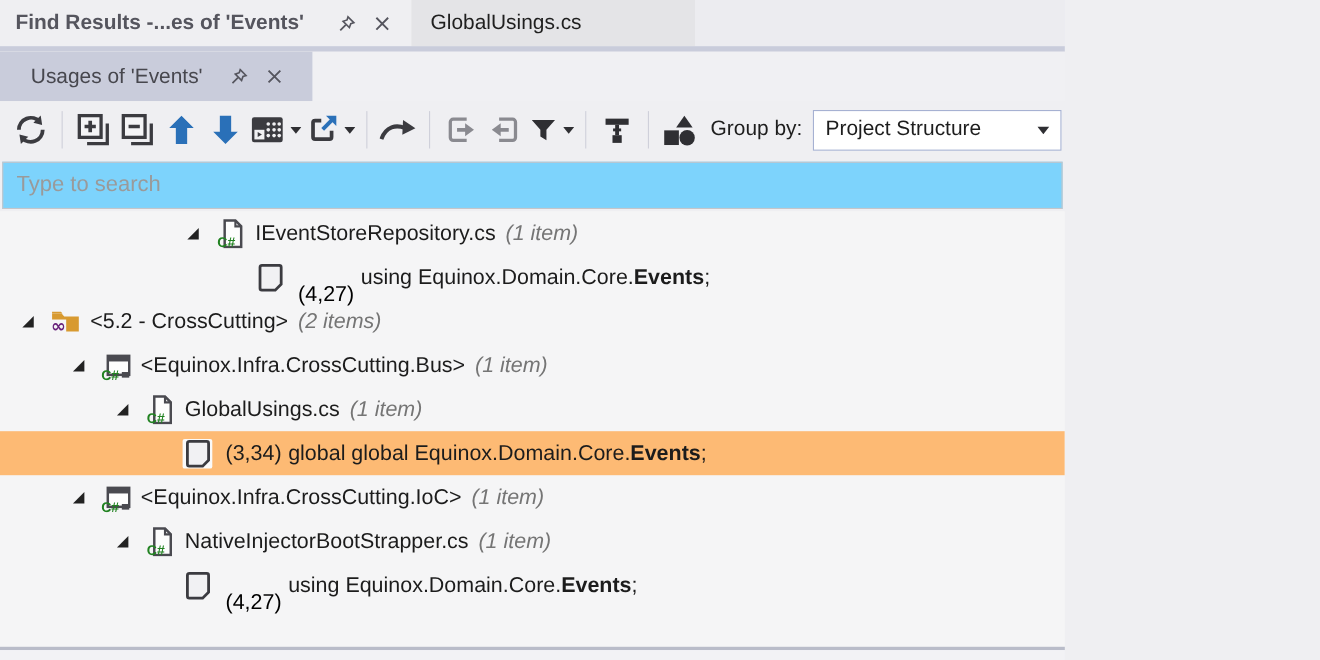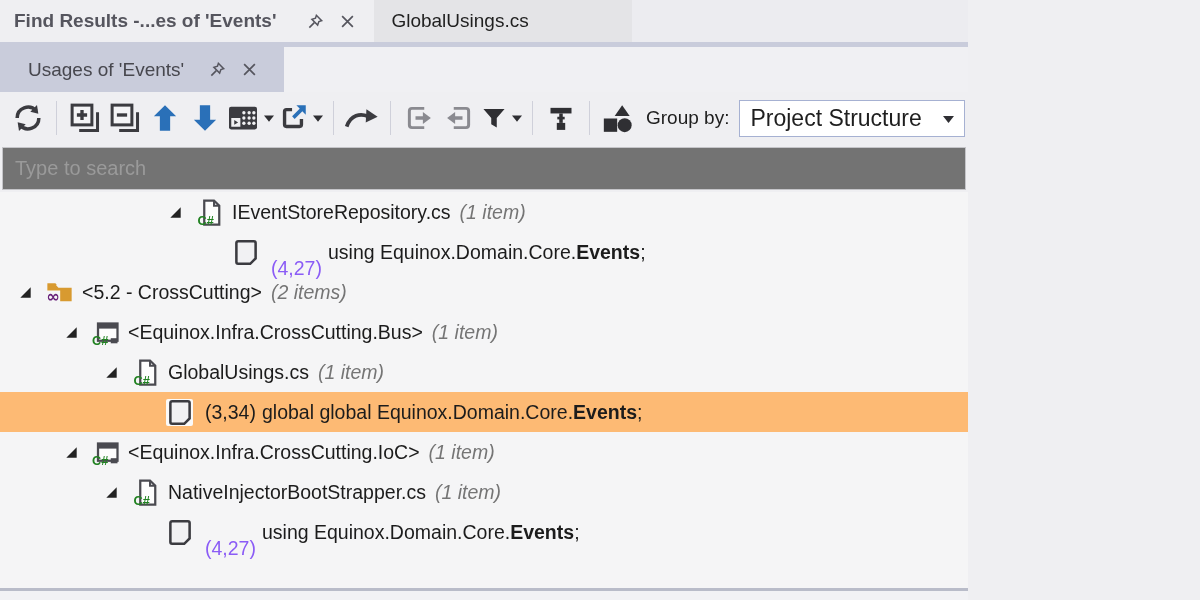--- a/index.html
+++ b/index.html
@@ -30,41 +30,41 @@
 
   
   .toolbar { height:52px; background:#efeff2; display:flex; align-items:center; padding-left:8px; }
   .tbtn { height:38px; min-width:36px; display:flex; align-items:center; justify-content:center; margin:0 2px; cursor:default; }
   .tbtn svg { display:block; }
   .tb-sep { width:1px; height:34px; background:#cfd0da; margin:0 8px; }
   .caret { margin-left:5px; display:flex; align-items:center; }
   .groupby-label { font-size:19px; color:#1e1e1e; margin:0 10px 0 8px; white-space:nowrap; }
   .combo { width:226px; height:37px; background:#ffffff; border:1px solid #a6b1d2;
            display:flex; align-items:center; padding:0 10px; cursor:default; }
-  .combo .combo-value { flex:1; font-size:23px; color:#1e1e1e; white-space:nowrap; }
+  .combo .combo-value { flex:1; font-size:19px; color:#1e1e1e; white-space:nowrap; }
 
   
   .searchrow { height:48px; background:#efeff2; display:flex; align-items:center; }
   .searchrow input {
-    width:1196px; height:43px; margin:0 2px; border:1px solid #c5c5c9; background:#737373;
+    width:1196px; height:43px; margin:0 2px; border:1px solid #c5c5c9; background:#7dd3fc;
     font-family:"Liberation Sans", sans-serif; font-size:20px; color:#1e1e1e; padding:0 12px; outline:none;
   }
   .searchrow input::placeholder { color:#9a9a9a; }
 
   
   .tree { height:396px; background:#f5f5f6; overflow:hidden; }
   .row { height:40px; display:flex; align-items:center; font-size:19.5px; color:#1c1c1c; white-space:nowrap; }
   .row.selected { background:#fdba74; }
   .tri { width:15px; height:15px; margin-right:13px; display:flex; align-items:center; justify-content:center; flex:none; }
   .ticon { width:27px; height:27px; margin-right:9px; display:flex; align-items:center; justify-content:center; flex:none; }
   .row.selected .ticon { background:#fafafa; border-radius:2px; }
   .tname { color:#1c1c1c; }
   .tcount { color:#757575; font-style:italic; margin-left:9px; }
   .loc { margin-left:3px; }
-  .loc.blue { color:#8b5cf6;margin-top:32px; }
+  .loc.blue { color:#000000;margin-top:32px; }
   .loc.dark { color:#1c1c1c; }
   .code { margin-left:6px; color:#1c1c1c; }
   .code b { font-weight:bold; }
 
   .tree-divider { height:3px; background:#b9bcc9; }
   .bottomstrip { height:9px; background:#f2f2f5; flex:1; }
 </style>
 </head>
 <body>
 

